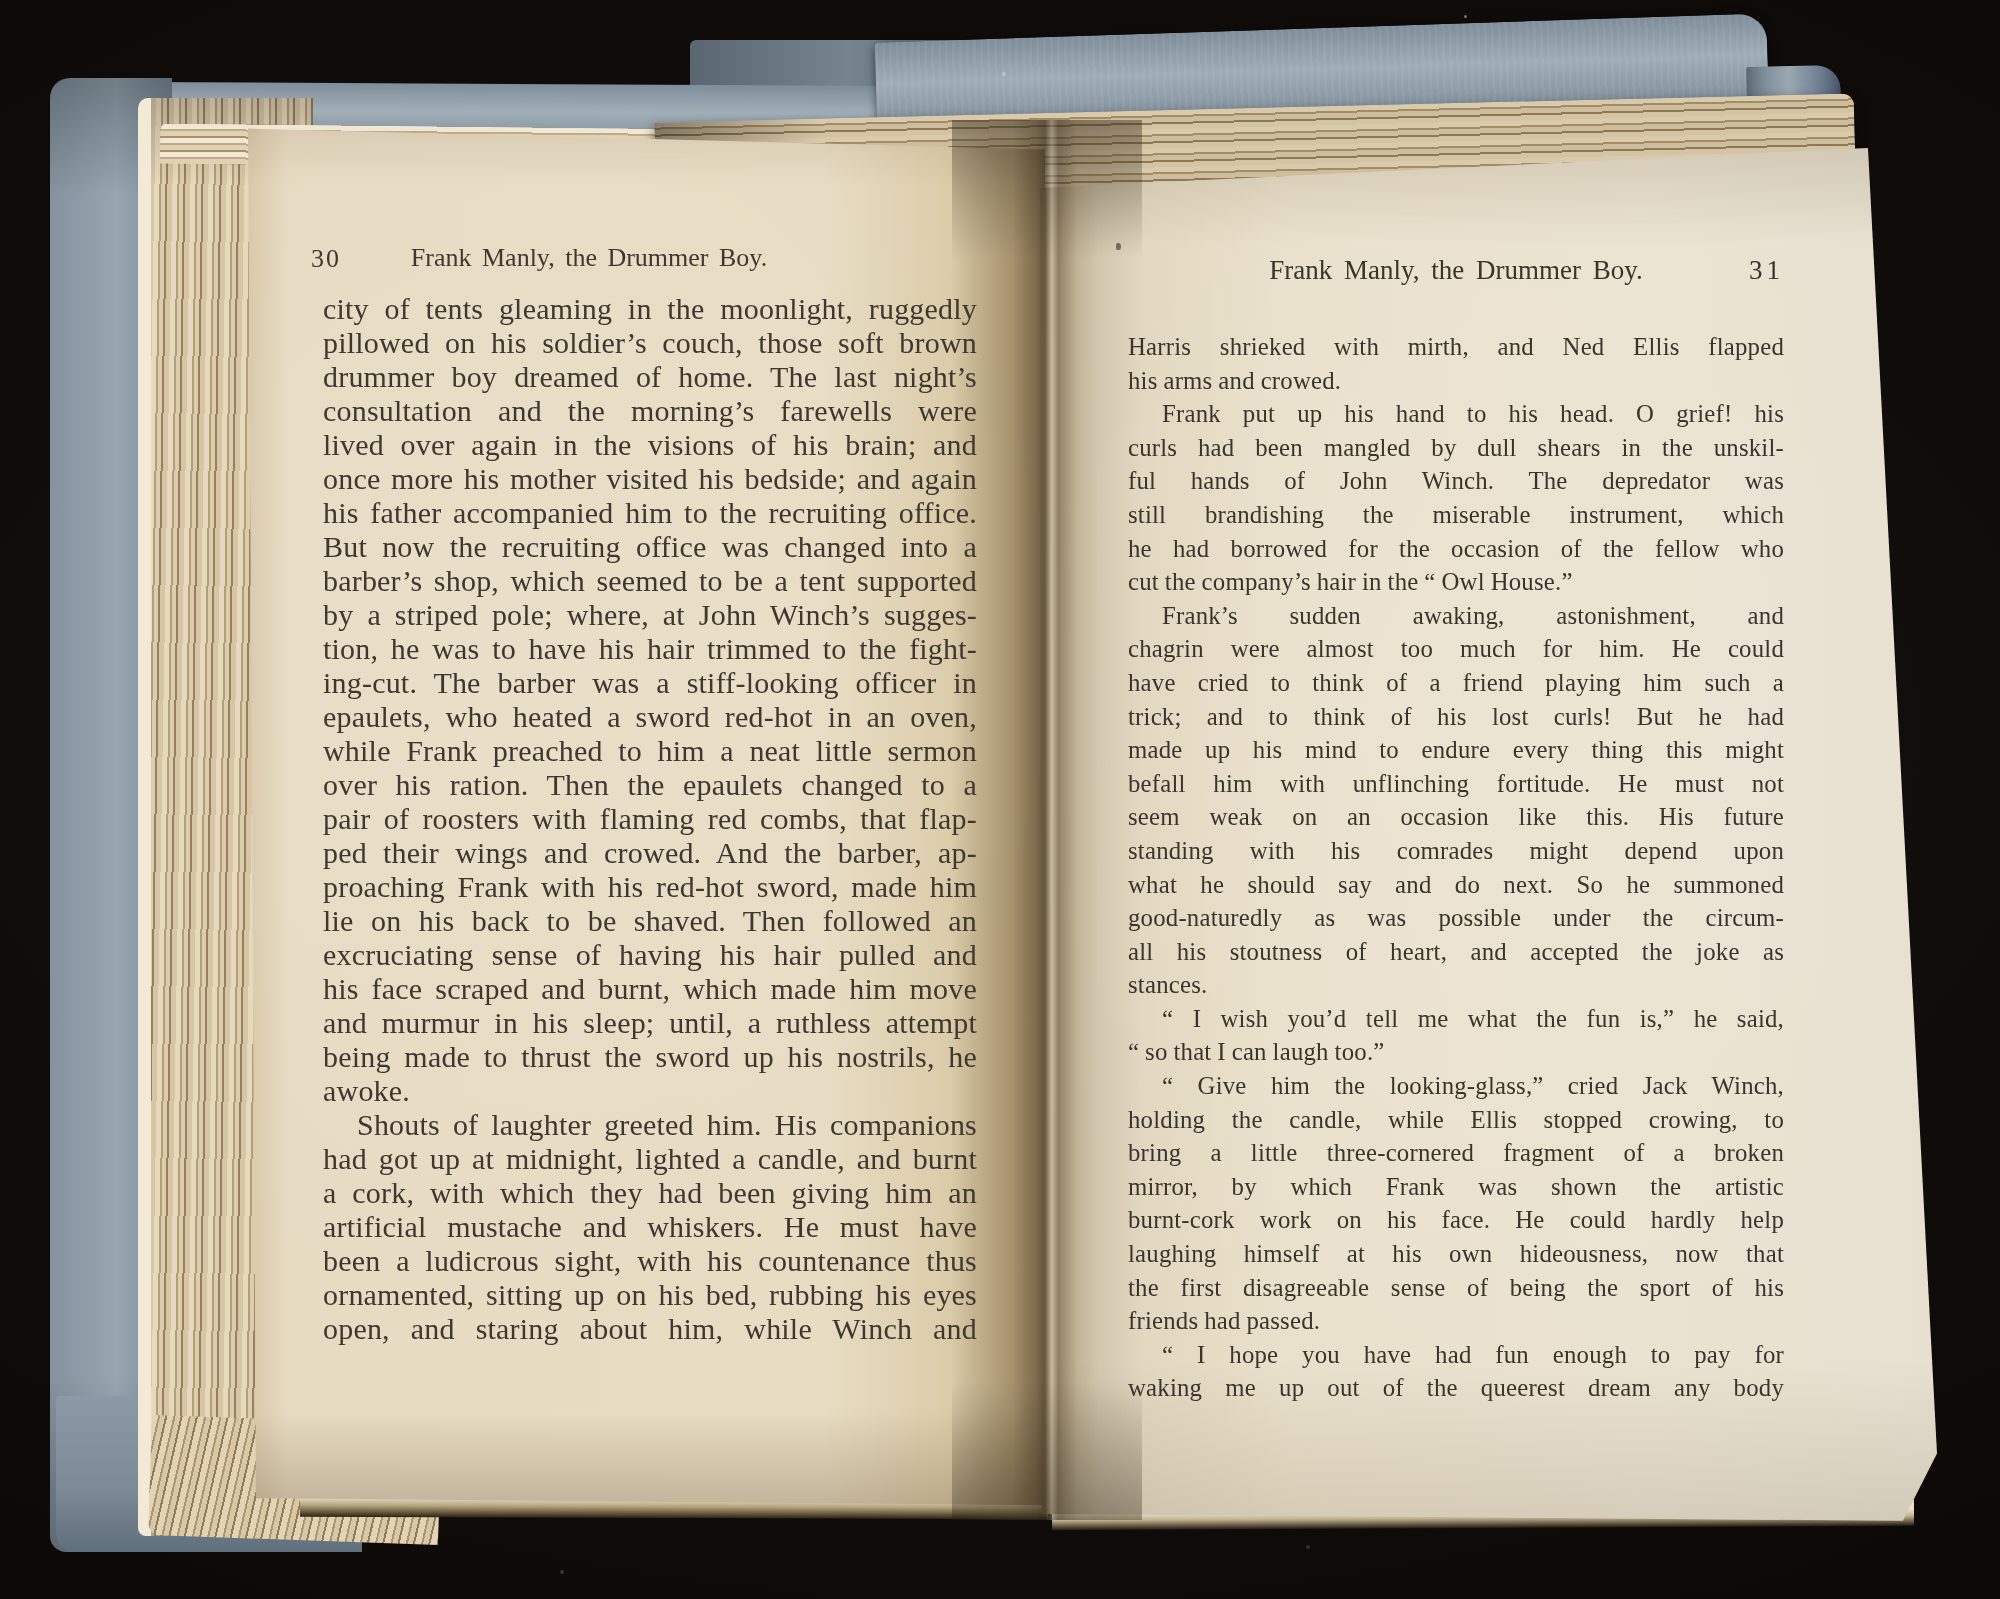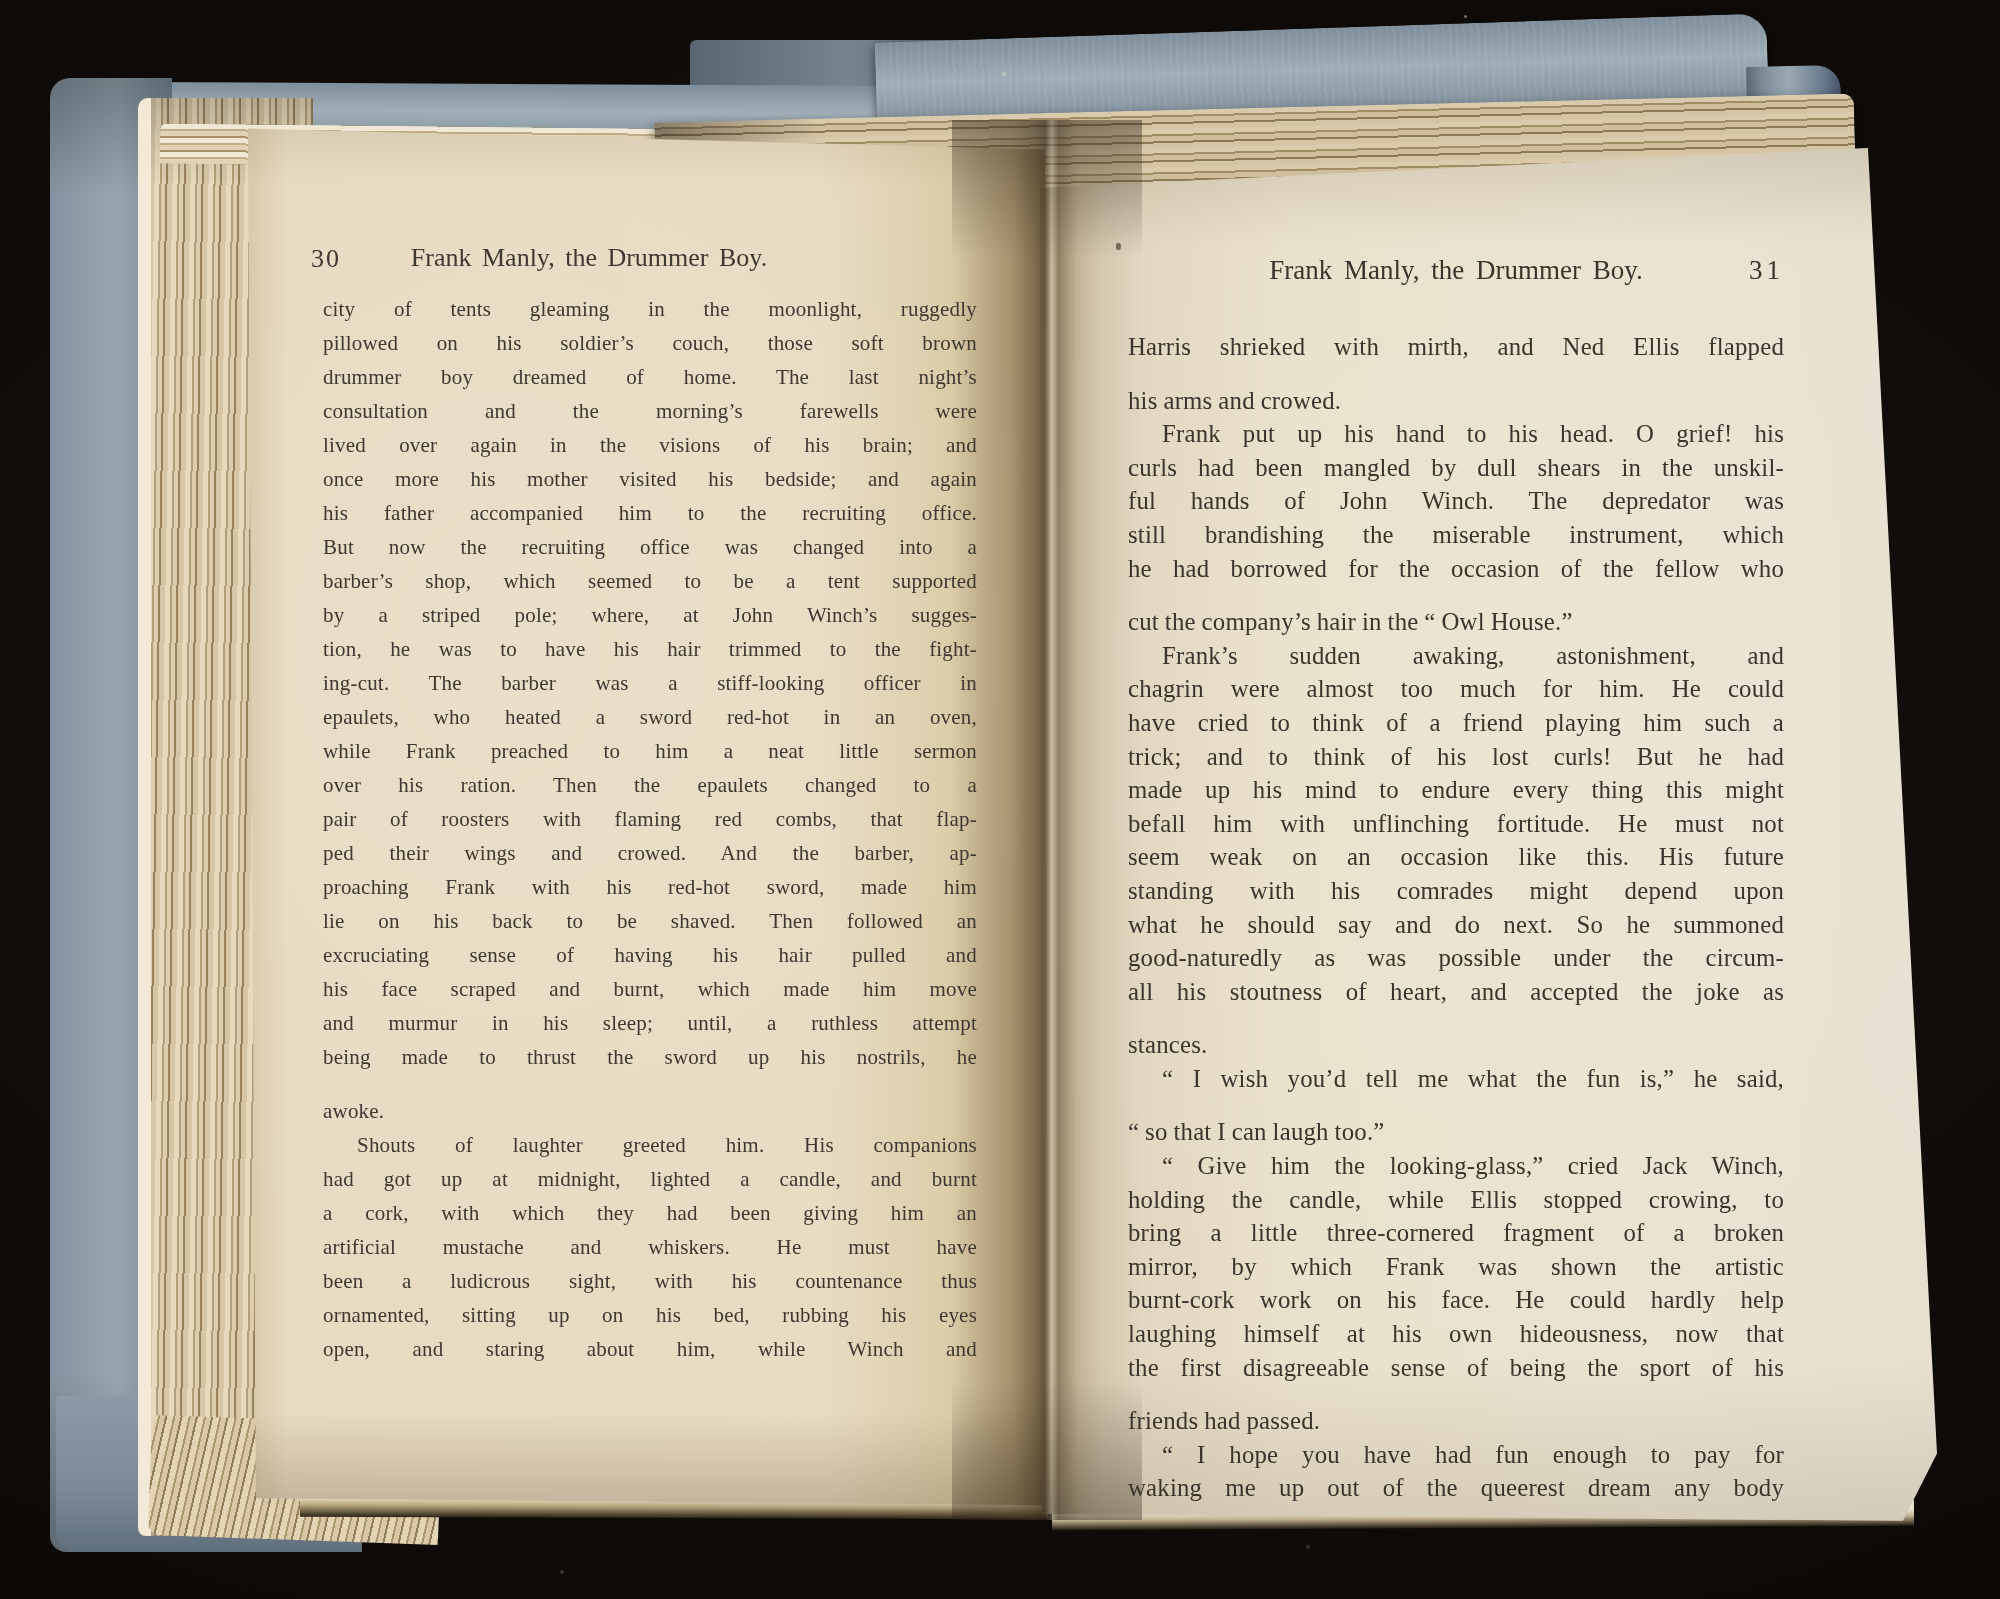--- a/index.html
+++ b/index.html
@@ -87,25 +87,25 @@
         rgba(0,0,0,0) 100%);}
 
   
   .textblock{color:#3e3831;}
   .header-left{left:323px;top:243px;width:654px;height:38px;font-size:26px;}
   .header-left .pageno{position:absolute;left:-12px;top:1px;letter-spacing:2px;}
   .header-left .rtitle{position:absolute;left:12px;width:508px;text-align:center;word-spacing:4px;}
   .header-right{left:1128px;top:255px;width:656px;height:38px;font-size:27px;color:#3a342c;}
   .header-right .rtitle{position:absolute;left:0;right:0;text-align:center;word-spacing:5px;}
   .header-right .pageno{position:absolute;right:0;top:0;letter-spacing:4px;}
-  .body-left{left:323px;top:292px;width:654px;font-size:21px;line-height:34px;letter-spacing:.2px;}
+  .body-left{left:323px;top:292px;width:654px;font-size:30px;line-height:34px;letter-spacing:.2px;}
   .body-right{left:1128px;top:330px;width:656px;font-size:24.8px;line-height:33.6px;letter-spacing:.2px;color:#3a342c;word-spacing:-.5px;}
   .line{text-align:justify;text-align-last:justify;}
   .line.indent{text-indent:34px;}
-  .line.last{text-align-last:left;margin-top:20px;}
+  .line.last{text-align-last:left;}
 
   
   .speck{width:4px;height:4px;border-radius:50%;background:rgba(225,219,202,.5);}
   .speck.dark{background:rgba(85,75,60,.75);width:5px;height:7px;border-radius:40% 60% 60% 40%;}
   .speck.s1{left:1002px;top:72px;}
   .speck.s2{left:1464px;top:15px;width:3px;height:3px;}
   .speck.s3{left:560px;top:1570px;opacity:.4;}
   .speck.s4{left:1306px;top:1545px;opacity:.35;}
   .speck.s5{left:296px;top:342px;opacity:.35;}
   .speck.s6{left:1116px;top:243px;}

